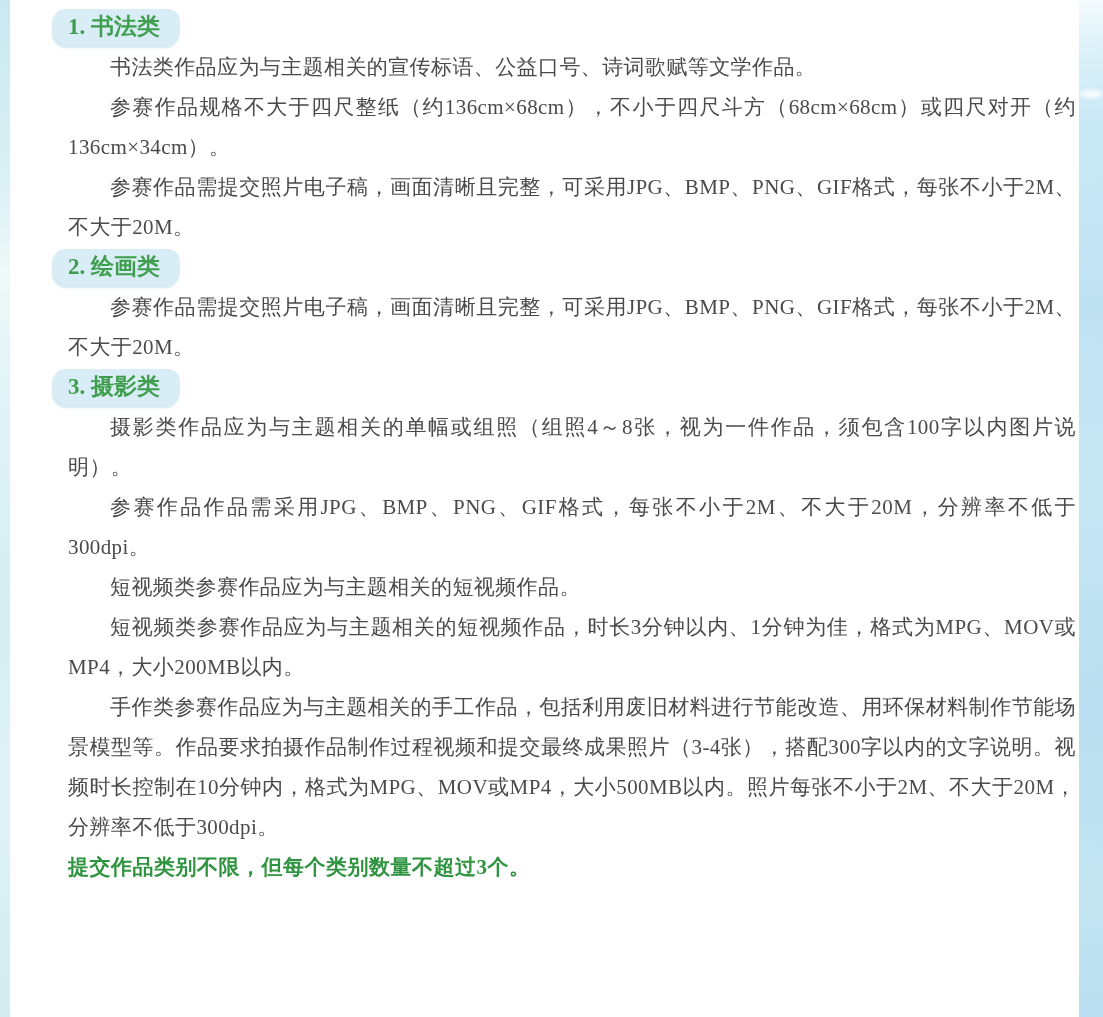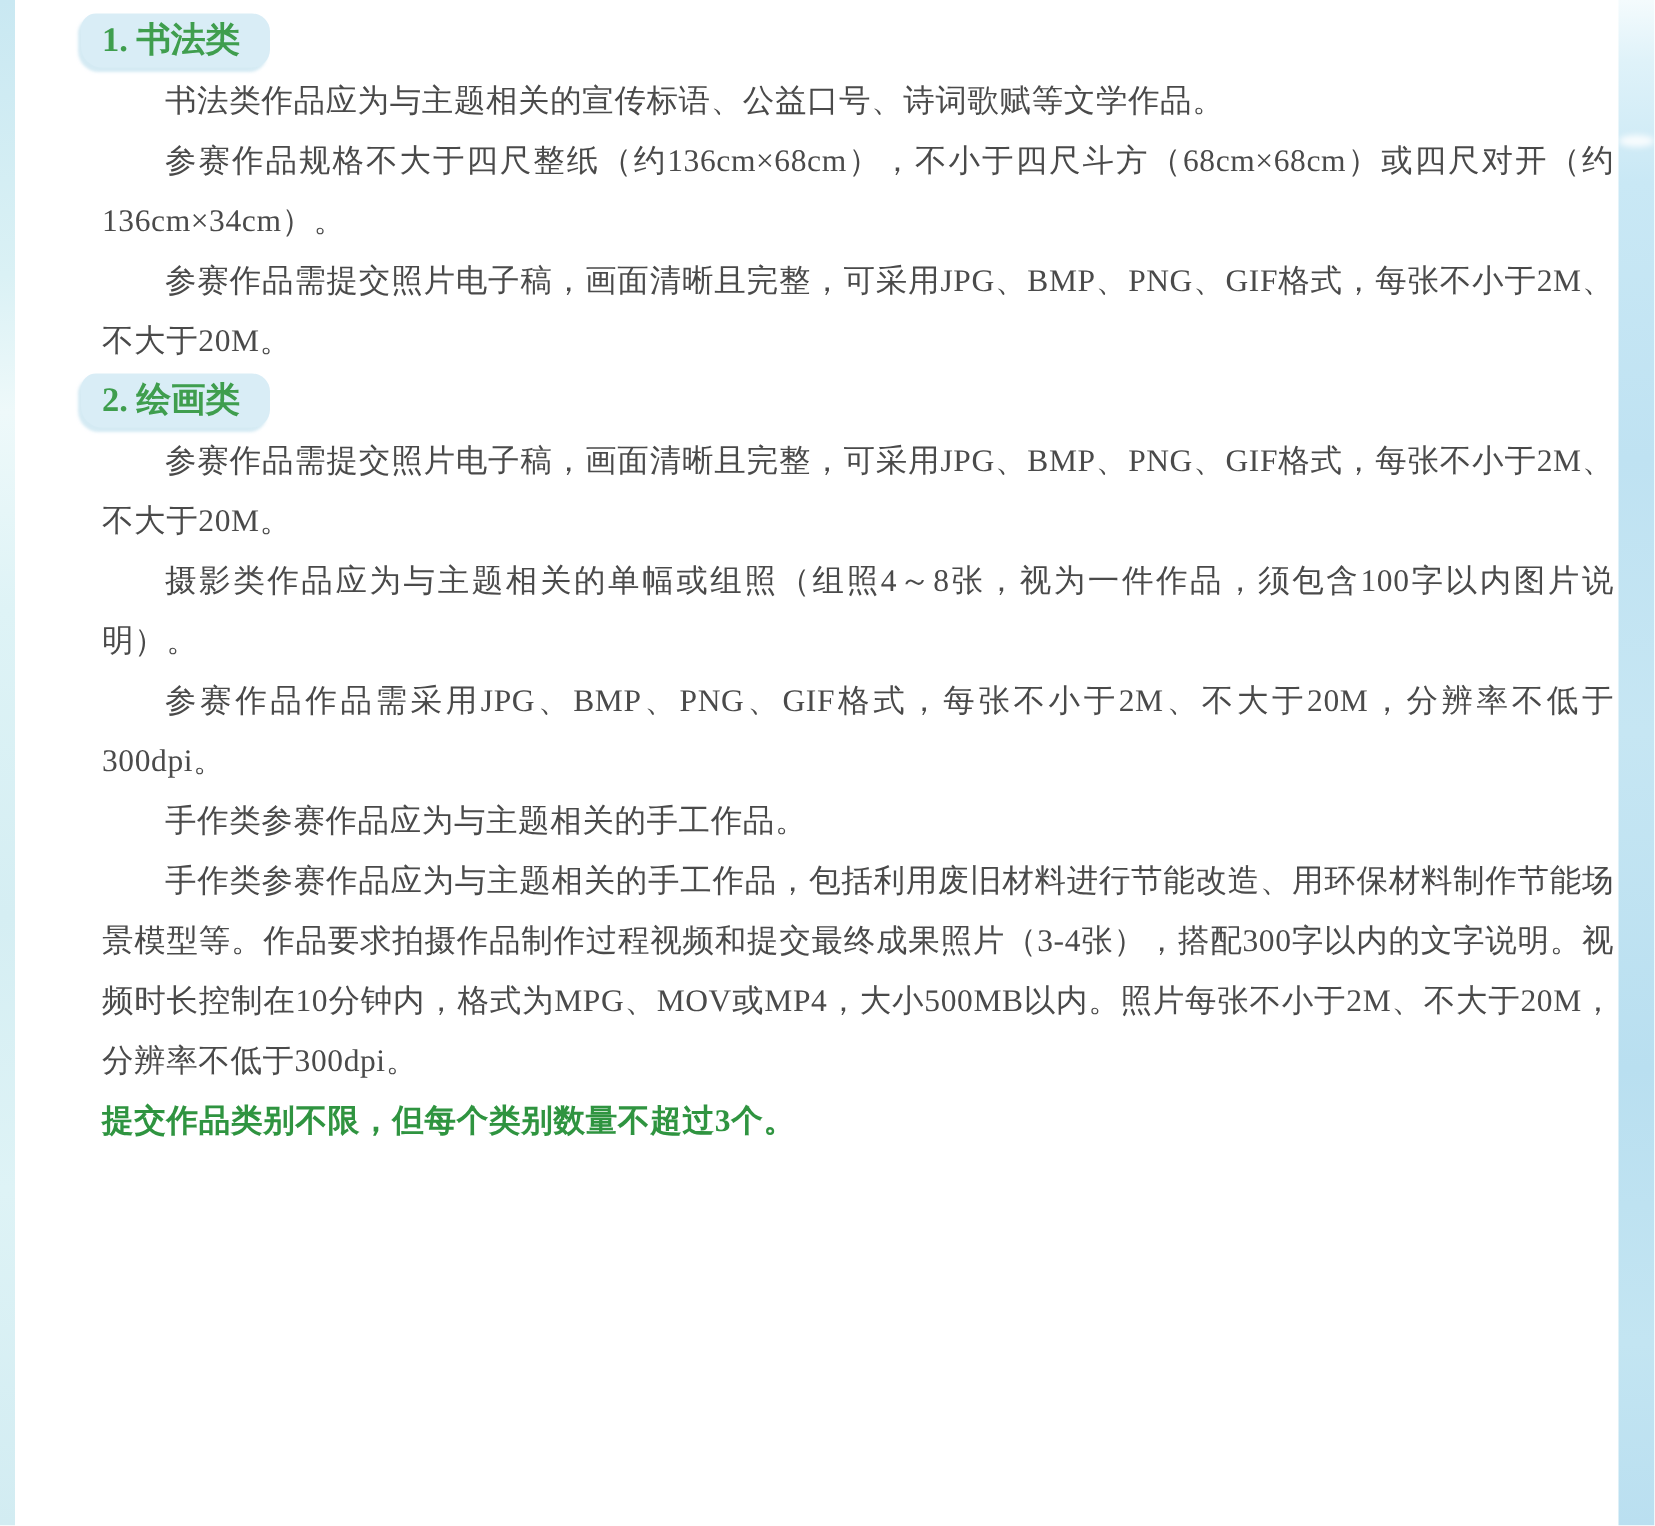--- a/index.html
+++ b/index.html
@@ -68,21 +68,25 @@
   </h2>
   <p class="body-para">书法类作品应为与主题相关的宣传标语、公益口号、诗词歌赋等文学作品。</p>
   <p class="body-para">参赛作品规格不大于四尺整纸（约136cm×68cm），不小于四尺斗方（68cm×68cm）或四尺对开（约136cm×34cm）。</p>
   <p class="body-para">参赛作品需提交照片电子稿，画面清晰且完整，可采用JPG、BMP、PNG、GIF格式，每张不小于2M、不大于20M。</p>
 
   <h2 class="sec-heading">
     <span class="hl">2. 绘画类</span>
   </h2>
   <p class="body-para">参赛作品需提交照片电子稿，画面清晰且完整，可采用JPG、BMP、PNG、GIF格式，每张不小于2M、不大于20M。</p>
 
+  <h2 class="sec-heading">
+    <span class="hl">3. 摄影类</span>
+  </h2>
   <p class="body-para">摄影类作品应为与主题相关的单幅或组照（组照4～8张，视为一件作品，须包含100字以内图片说明）。</p>
   <p class="body-para">参赛作品作品需采用JPG、BMP、PNG、GIF格式，每张不小于2M、不大于20M，分辨率不低于300dpi。</p>
 
-  <p class="body-para">手作类参赛作品应为与主题相关的手工作品。</p>
+  <p class="body-para">短视频类参赛作品应为与主题相关的短视频作品。</p>
+  <p class="body-para">短视频类参赛作品应为与主题相关的短视频作品，时长3分钟以内、1分钟为佳，格式为MPG、MOV或MP4，大小200MB以内。</p>
   <p class="body-para">手作类参赛作品应为与主题相关的手工作品，包括利用废旧材料进行节能改造、用环保材料制作节能场景模型等。作品要求拍摄作品制作过程视频和提交最终成果照片（3-4张），搭配300字以内的文字说明。视频时长控制在10分钟内，格式为MPG、MOV或MP4，大小500MB以内。照片每张不小于2M、不大于20M，分辨率不低于300dpi。</p>
 
   <p class="note">提交作品类别不限，但每个类别数量不超过3个。</p>
 
 </main>
 
 </body></html>

